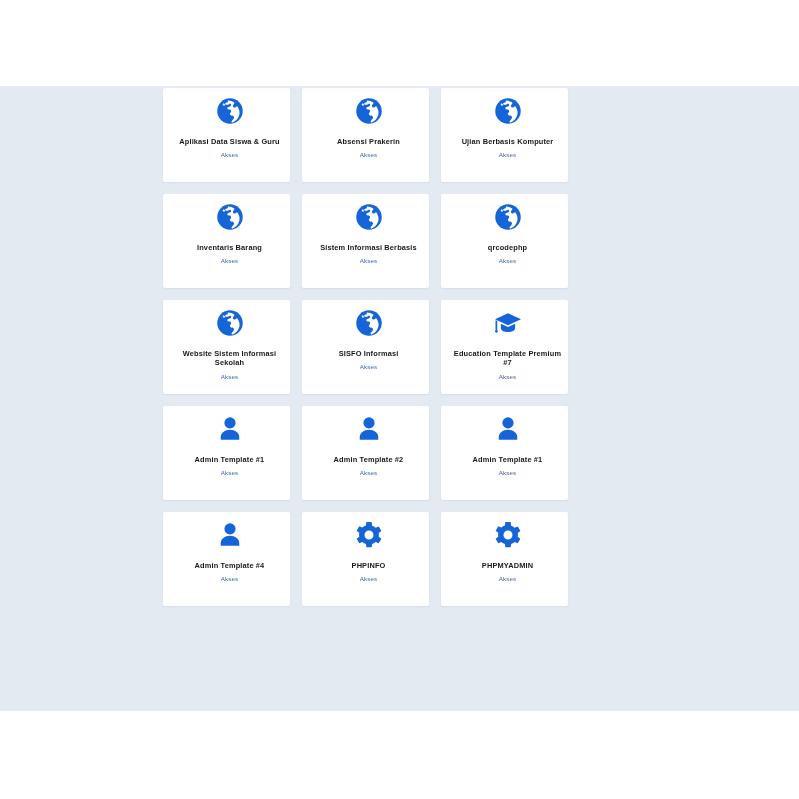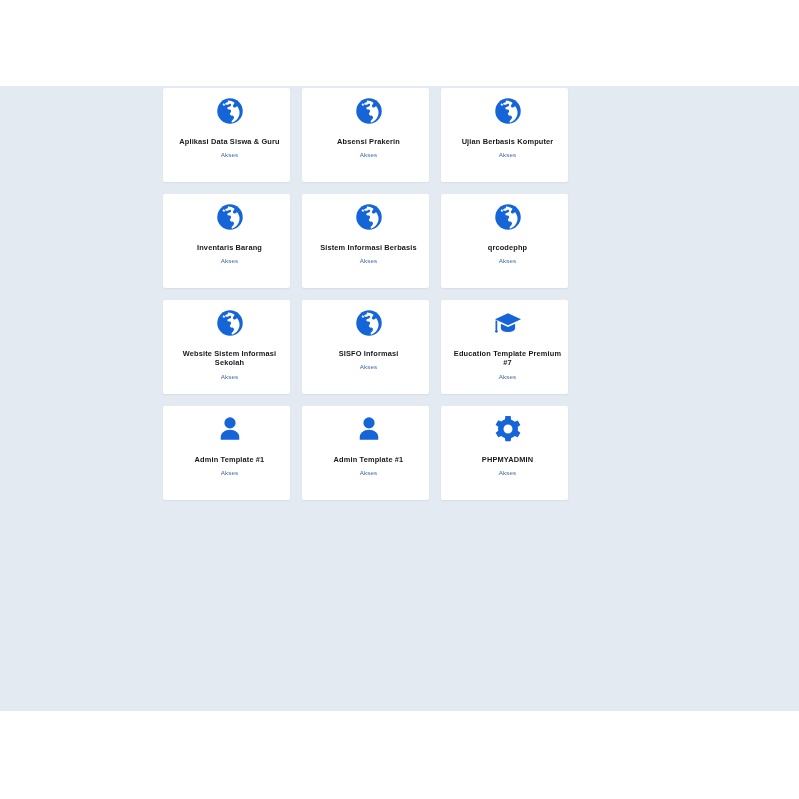--- a/index.html
+++ b/index.html
@@ -199,21 +199,50 @@
           <div class="card-title">Admin Template #1</div>
           <a class="card-link" href="#">Akses</a>
         </div>
         <div class="app-card">
           <div class="card-icon">
             <svg width="30" height="30" viewBox="0 0 24 24" aria-hidden="true">
               <circle cx="12" cy="7.1" r="4.5" fill="#1565d8"></circle>
               <path fill="#1565d8" d="M12 12.6c-4.3 0-7.4 2.6-7.4 5.9v2.1h14.8v-2.1c0-3.3-3.1-5.9-7.4-5.9z"></path>
             </svg>
           </div>
+          <div class="card-title">Admin Template #2</div>
+          <a class="card-link" href="#">Akses</a>
+        </div>
+        <div class="app-card">
+          <div class="card-icon">
+            <svg width="30" height="30" viewBox="0 0 24 24" aria-hidden="true">
+              <circle cx="12" cy="7.1" r="4.5" fill="#1565d8"></circle>
+              <path fill="#1565d8" d="M12 12.6c-4.3 0-7.4 2.6-7.4 5.9v2.1h14.8v-2.1c0-3.3-3.1-5.9-7.4-5.9z"></path>
+            </svg>
+          </div>
           <div class="card-title">Admin Template #1</div>
+          <a class="card-link" href="#">Akses</a>
+        </div>
+        <div class="app-card">
+          <div class="card-icon">
+            <svg width="30" height="30" viewBox="0 0 24 24" aria-hidden="true">
+              <circle cx="12" cy="7.1" r="4.5" fill="#1565d8"></circle>
+              <path fill="#1565d8" d="M12 12.6c-4.3 0-7.4 2.6-7.4 5.9v2.1h14.8v-2.1c0-3.3-3.1-5.9-7.4-5.9z"></path>
+            </svg>
+          </div>
+          <div class="card-title">Admin Template #4</div>
+          <a class="card-link" href="#">Akses</a>
+        </div>
+        <div class="app-card">
+          <div class="card-icon">
+            <svg width="30" height="30" viewBox="0 0 24 24" aria-hidden="true">
+              <path fill="#1565d8" d="M20.6 13.6a8.8 8.8 0 0 0 0-3.2l2.1-1.6-2.1-3.6-2.5 1a8.7 8.7 0 0 0-2.8-1.6L14.9 1.6h-4.2l-.4 2.7c-1 .3-2 .9-2.8 1.6l-2.5-1-2.1 3.6 2.1 1.6a8.8 8.8 0 0 0 0 3.2l-2.1 1.6 2.1 3.6 2.5-1c.8.7 1.8 1.3 2.8 1.6l.4 2.7h4.2l.4-2.7c1-.3 2-.9 2.8-1.6l2.5 1 2.1-3.6-2.1-1.6zM12.8 15.6a3.6 3.6 0 1 1 0-7.2 3.6 3.6 0 0 1 0 7.2z" transform="translate(-0.8 0)"></path>
+            </svg>
+          </div>
+          <div class="card-title">PHPINFO</div>
           <a class="card-link" href="#">Akses</a>
         </div>
         <div class="app-card">
           <div class="card-icon">
             <svg width="30" height="30" viewBox="0 0 24 24" aria-hidden="true">
               <path fill="#1565d8" d="M20.6 13.6a8.8 8.8 0 0 0 0-3.2l2.1-1.6-2.1-3.6-2.5 1a8.7 8.7 0 0 0-2.8-1.6L14.9 1.6h-4.2l-.4 2.7c-1 .3-2 .9-2.8 1.6l-2.5-1-2.1 3.6 2.1 1.6a8.8 8.8 0 0 0 0 3.2l-2.1 1.6 2.1 3.6 2.5-1c.8.7 1.8 1.3 2.8 1.6l.4 2.7h4.2l.4-2.7c1-.3 2-.9 2.8-1.6l2.5 1 2.1-3.6-2.1-1.6zM12.8 15.6a3.6 3.6 0 1 1 0-7.2 3.6 3.6 0 0 1 0 7.2z" transform="translate(-0.8 0)"></path>
             </svg>
           </div>
           <div class="card-title">PHPMYADMIN</div>
           <a class="card-link" href="#">Akses</a>

